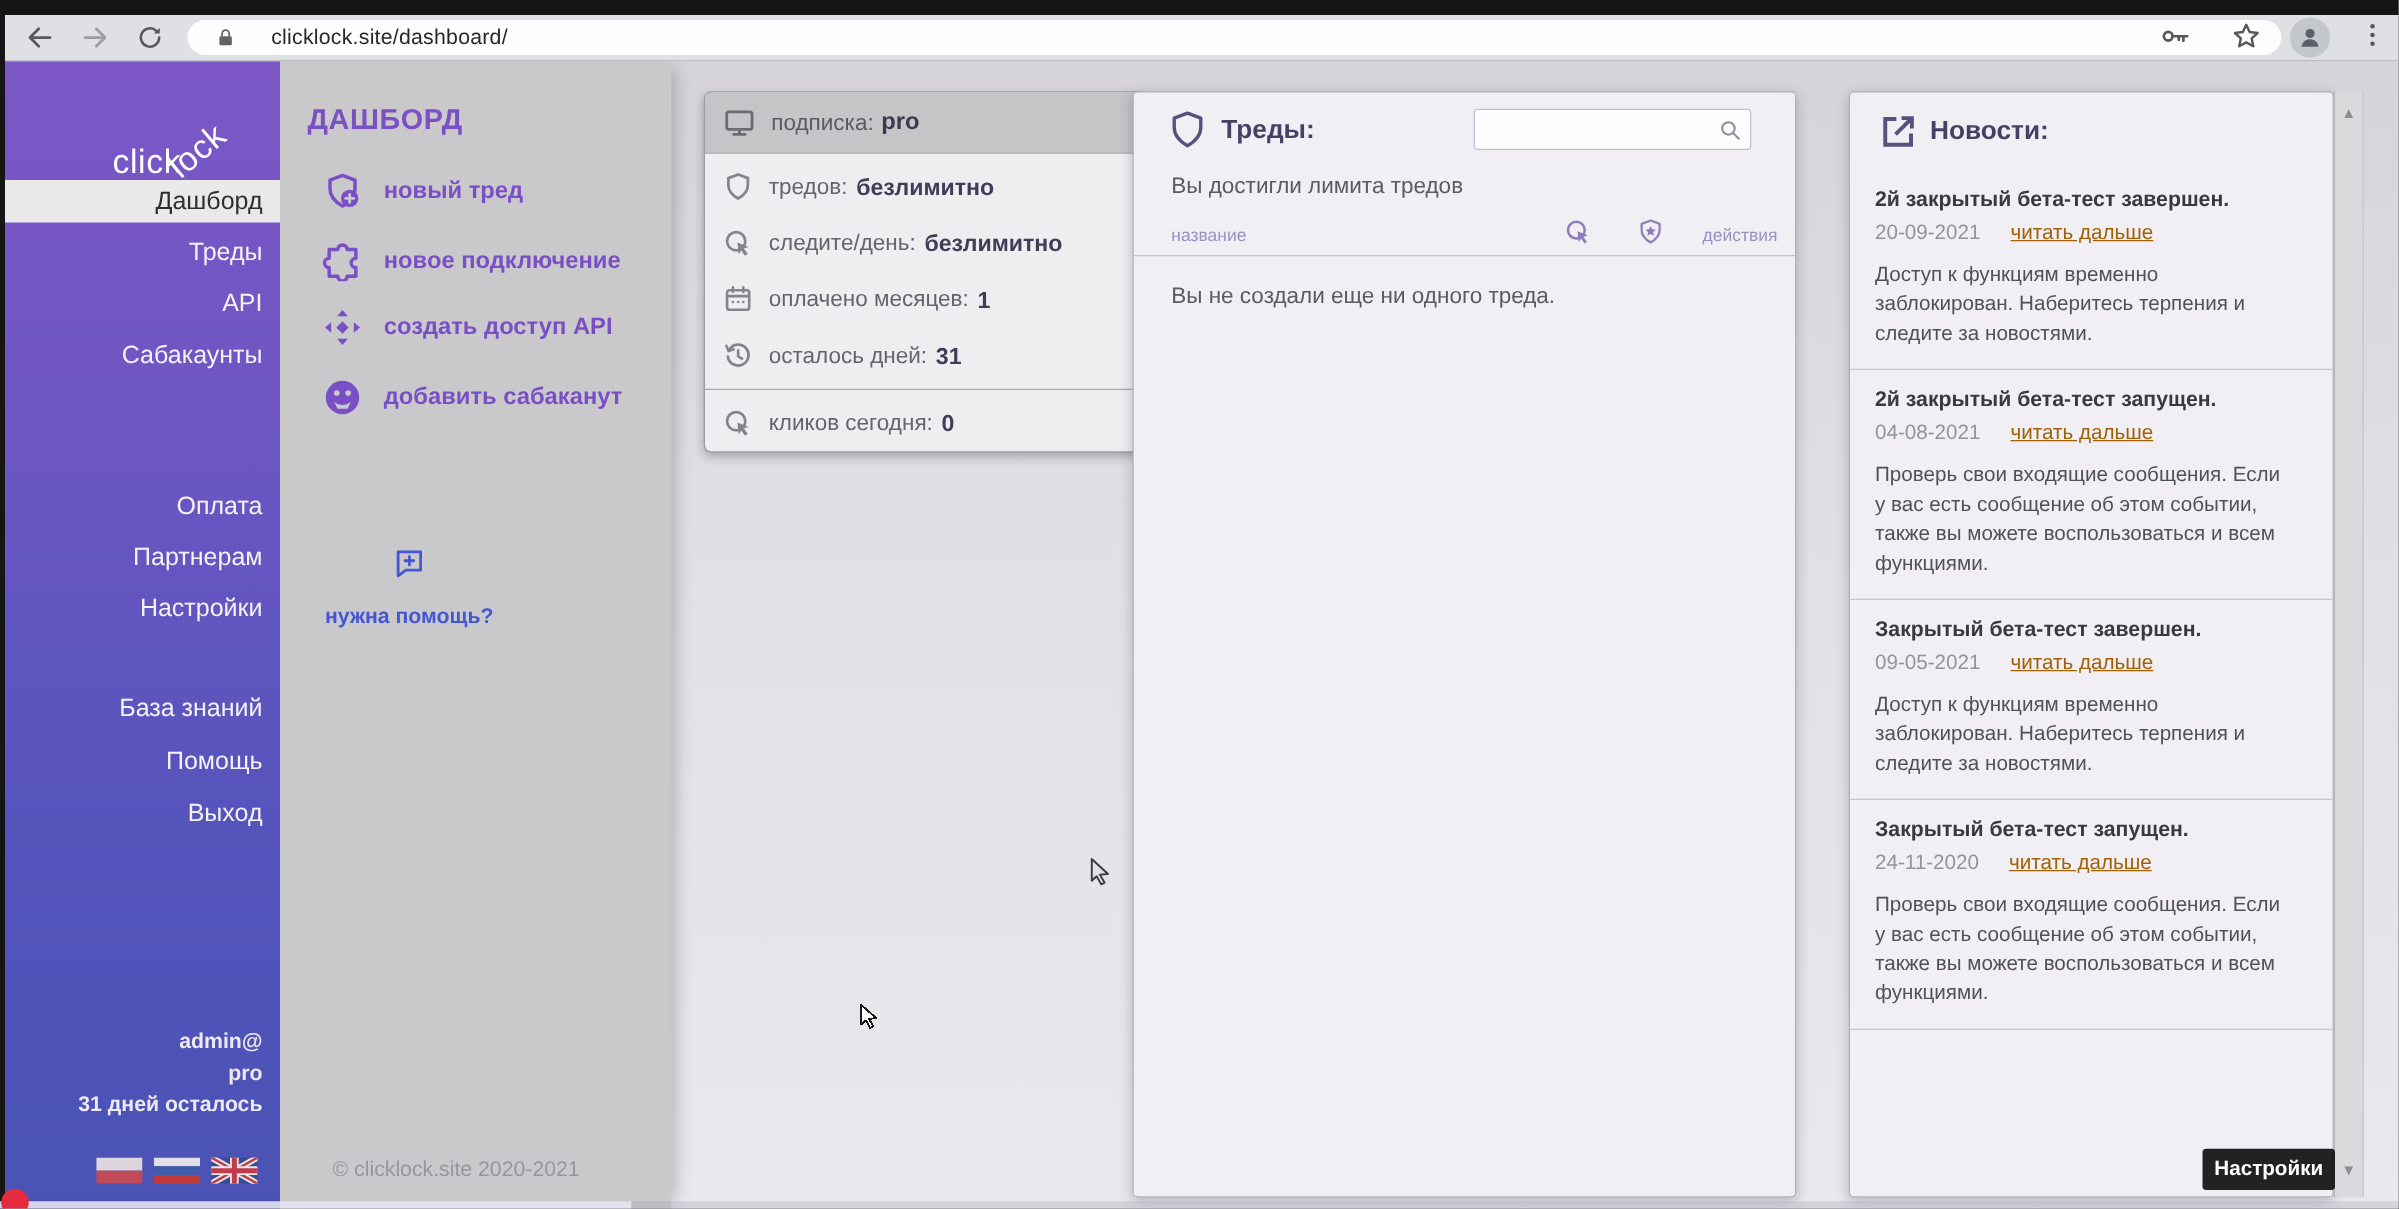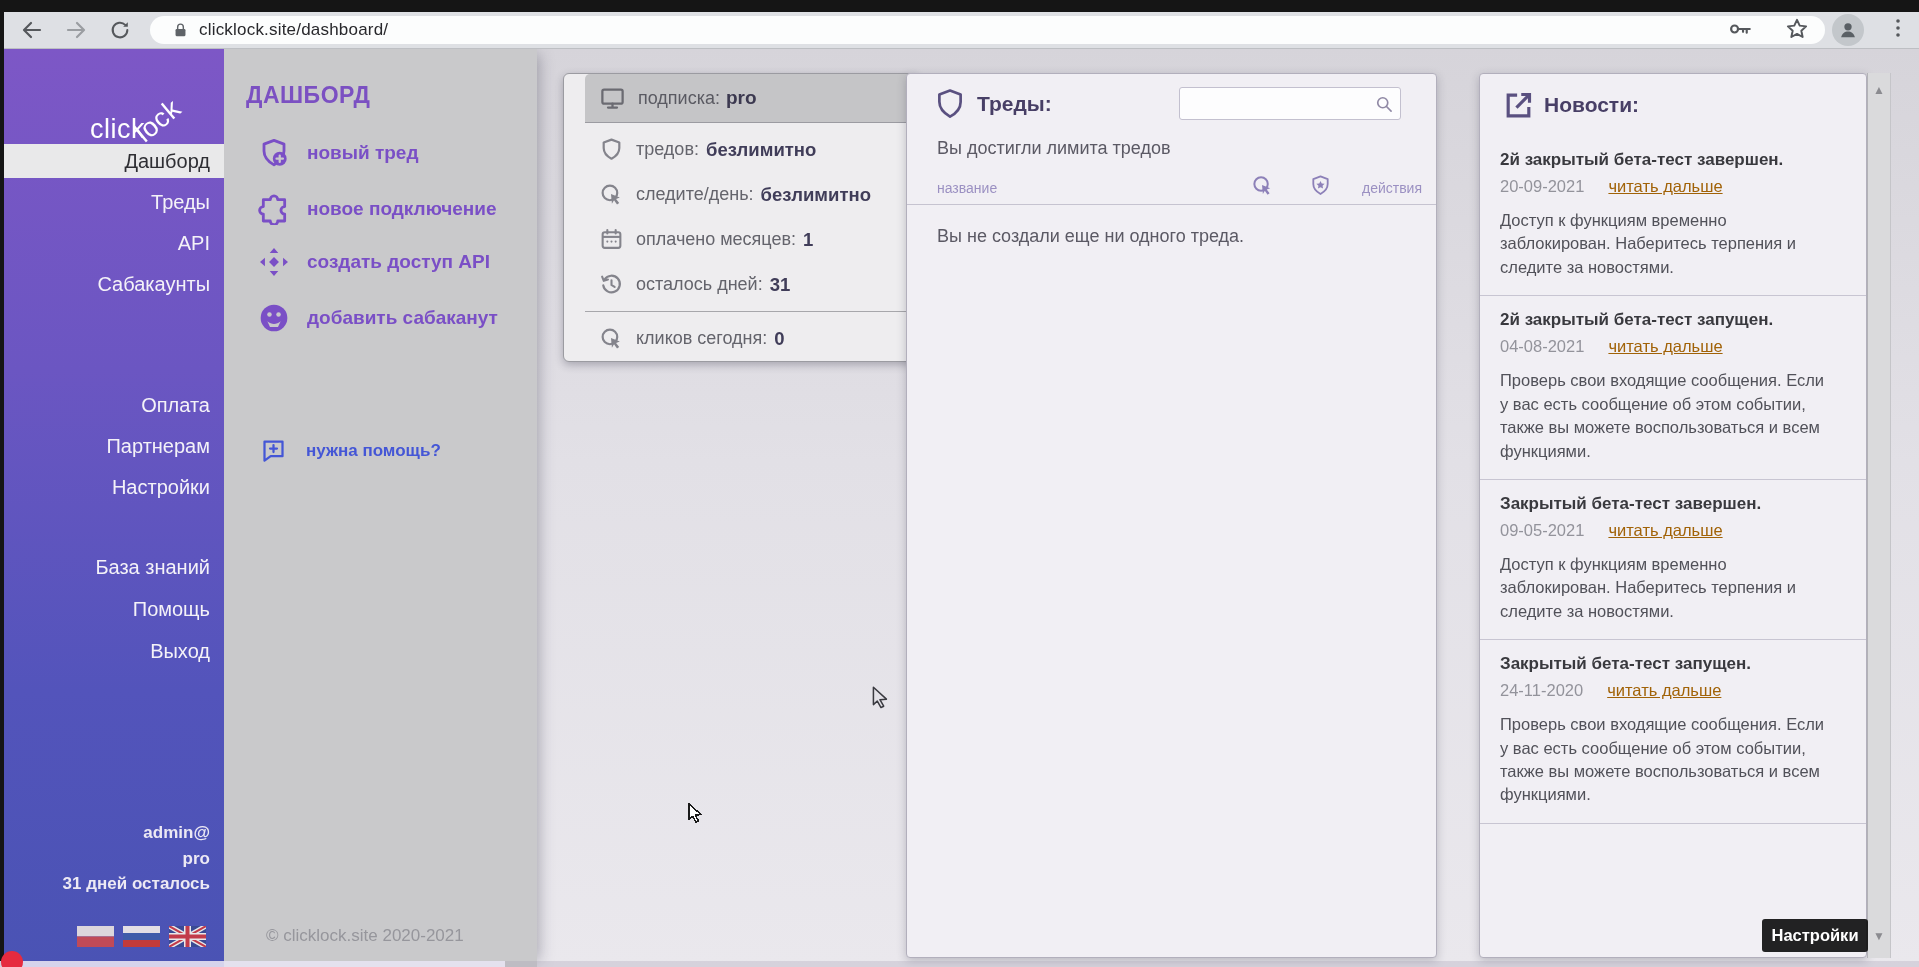--- a/index.html
+++ b/index.html
@@ -7,21 +7,21 @@
     font-family:"Liberation Sans","DejaVu Sans",sans-serif;background:#e7e5ea;}
   .abs{position:absolute;}
 
   
   #top-strip{left:0;top:0;width:1919px;height:12px;background:#151515;z-index:50;}
   #left-strip{left:0;top:0;width:4px;height:967px;background:#151515;z-index:50;}
   #chrome{left:0;top:12px;width:1919px;height:36px;background:#dee0e4;border-bottom:1px solid #bdbfc3;z-index:5;}
   .nav-btn{position:absolute;top:3px;width:30px;height:30px;display:flex;align-items:center;justify-content:center;color:#55585c;}
   #url-pill{position:absolute;left:150px;top:4px;width:1675px;height:28px;background:#fcfdfd;border-radius:14px;display:flex;align-items:center;}
   #url-lock{margin-left:22px;color:#5f6368;display:flex;}
-  #url-text{margin-left:10px;font-size:17px;color:#28282c;letter-spacing:.2px;}
+  #url-text{margin-left:28px;font-size:17px;color:#28282c;letter-spacing:.2px;}
   .pill-icon{position:absolute;top:4px;color:#55585c;}
   #avatar-circle{position:absolute;left:1832px;top:2px;width:32px;height:32px;border-radius:50%;background:#c3c7cb;display:flex;align-items:center;justify-content:center;color:#5a6065;}
 
   
   #sidebar{left:0;top:48px;width:224px;height:919px;background:linear-gradient(180deg,#7d57c6 0%,#6b56c2 35%,#5354bb 70%,#4a53b4 100%);z-index:2;}
   #logo{position:absolute;top:66px;left:90px;color:#fff;font-size:27px;font-weight:500;letter-spacing:.5px;}
   #logo .p2{display:inline-block;transform:rotate(-40deg);transform-origin:0 85%;position:relative;top:5px;left:1px;}
   #active-item{position:absolute;left:0;top:96px;width:224px;height:34px;line-height:34px;background:#e9e9ea;color:#2e2e33;font-size:20px;font-weight:500;text-align:right;padding-right:14px;box-sizing:border-box;}
   .nav-group{position:absolute;left:0;width:224px;}
   #nav-g1{top:134px;} #nav-g2{top:337px;} #nav-g3{top:498px;}
@@ -30,29 +30,29 @@
   #user-block{position:absolute;right:14px;top:772px;text-align:right;color:#ece9f4;font-size:17px;font-weight:700;line-height:25.5px;}
   #flags{position:absolute;right:18px;top:878px;display:flex;gap:9px;}
   .flag{width:37px;height:21px;display:block;}
 
   
   #subpanel{left:224px;top:48px;width:313px;height:919px;background:#c9c9cb;box-shadow:8px 0 14px -6px rgba(50,50,70,.35);z-index:1;}
   #subpanel-title{position:absolute;left:22px;top:34px;font-size:23px;font-weight:700;color:#7b50c2;letter-spacing:.5px;}
   .action-row{position:absolute;left:34px;display:flex;align-items:center;gap:17px;color:#7a4fc6;cursor:pointer;}
   .action-row .lbl{font-size:19px;font-weight:700;color:#7a4fc6;}
   #action-0{top:89px;} #action-1{top:145px;} #action-2{top:198px;} #action-3{top:254px;}
-  #help-row{position:absolute;left:36px;top:389px;display:flex;align-items:center;gap:19px;color:#4456d6;cursor:pointer;}
+  #help-row{position:absolute;left:36px;top:389px;display:flex;align-items:center;gap:19px;color:#4456d6;cursor:pointer;flex-direction:column;}
   #help-row .lbl{font-size:17px;font-weight:700;color:#4456d6;}
   #copyright{position:absolute;left:42px;top:878px;font-size:17px;color:#96969c;}
 
   
   #main{left:537px;top:48px;width:1382px;height:919px;background:linear-gradient(180deg,#d6d4da 0%,#e2e0e6 45%,#eae8ed 100%);}
 
   
-  #sub-card{left:563px;top:73px;width:355px;height:289px;background:#eeedef;border:1px solid #9b9ba1;border-radius:6px;box-shadow:0 3px 8px rgba(40,40,60,.3);box-sizing:border-box;padding-left:21px;}
+  #sub-card{left:563px;top:73px;width:355px;height:289px;background:#eeedef;border:1px solid #9b9ba1;border-radius:6px;box-shadow:0 3px 8px rgba(40,40,60,.3);box-sizing:border-box;}
   #sub-header{height:48px;background:#c5c5c7;border-bottom:1px solid #9b9ba1;border-radius:5px 5px 0 0;display:flex;align-items:center;padding-left:14px;gap:12px;color:#6b6b72;}
   #sub-header .lbl{font-size:18px;color:#5a5a62;}
   #sub-header .val{font-size:19px;font-weight:700;color:#3c3950;margin-left:-6px;}
   .sub-row{height:45px;display:flex;align-items:center;padding-left:14px;gap:12px;color:#84848c;}
   .sub-row .lbl{font-size:18px;color:#64646c;}
   .sub-row .val{font-size:18.5px;font-weight:700;color:#403d59;margin-left:-5px;}
   #sub-body{padding-top:4px;}
   #sub-footer{margin-top:4px;border-top:1px solid #a7a7ab;padding-top:4px;}
 
   

